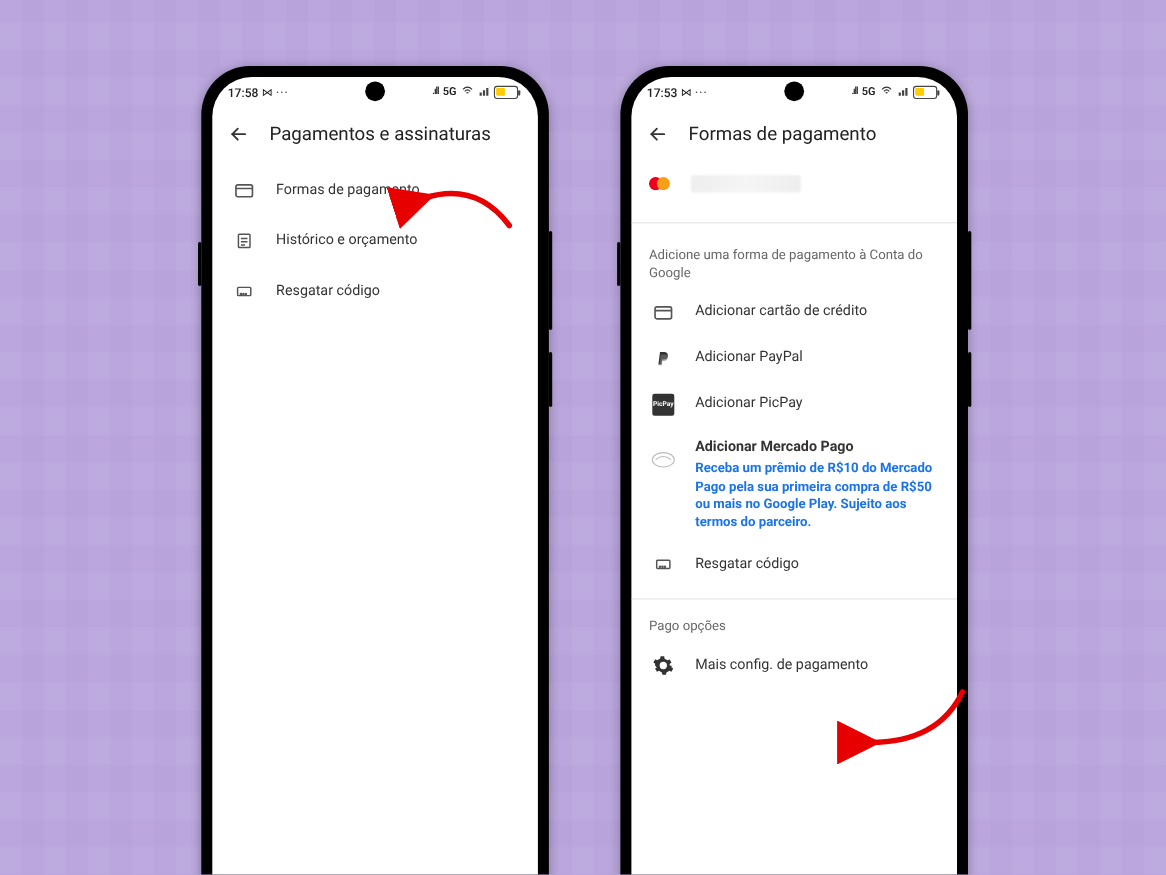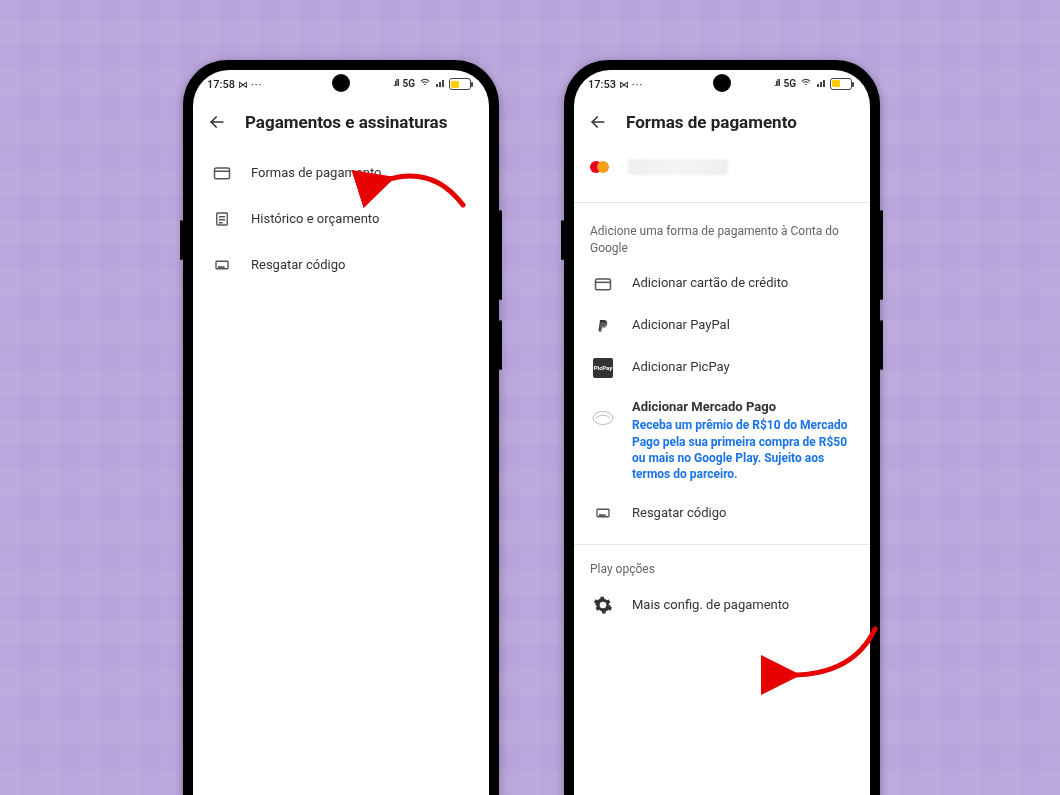--- a/index.html
+++ b/index.html
@@ -114,21 +114,21 @@
       padding: 14px 14px 18px 14px;
     }
     .back-arrow {
       width: 20px; height: 20px;
       display:flex; align-items:center; justify-content:center;
       color:#333;
     }
     .app-title {
       font-size: 17px;
       color: #222;
-      font-weight: 700;
+      font-weight: 400;
     }
 
     .list { padding: 0 4px; }
     .list-item {
       display:flex;
       align-items:center;
       gap: 18px;
       padding: 12px 14px;
       font-size: 13px;
       color: #333;
@@ -367,21 +367,21 @@
                 <circle cx="11" cy="15" r="0.7" fill="#555"></circle>
                 <circle cx="14" cy="15" r="0.7" fill="#555"></circle>
               </svg>
           </span>
           <span class="label">Resgatar código</span>
         </div>
       </div>
 
       <div class="divider" style="margin-top:10px;"></div>
 
-      <div class="section-header" style="padding-top:10px;">Play opções</div>
+      <div class="section-header" style="padding-top:10px;">Pago opções</div>
 
       <div class="list">
         <div class="list-item small">
           <span class="icon-wrap">
             <svg width="20" height="20" viewBox="0 0 24 24" fill="#333">
                 <path d="M12 8a4 4 0 100 8 4 4 0 000-8zm9 4c0 .6-.05 1.2-.15 1.8l2 1.6-2 3.4-2.4-1a9 9 0 01-3.1 1.8l-.4 2.6h-4l-.4-2.6a9 9 0 01-3.1-1.8l-2.4 1-2-3.4 2-1.6A9 9 0 013 12c0-.6.05-1.2.15-1.8l-2-1.6 2-3.4 2.4 1a9 9 0 013.1-1.8L9 2h4l.4 2.6a9 9 0 013.1 1.8l2.4-1 2 3.4-2 1.6c.1.6.15 1.2.15 1.8z"></path>
               </svg>
           </span>
           <span class="label">Mais config. de pagamento</span>
         </div>

